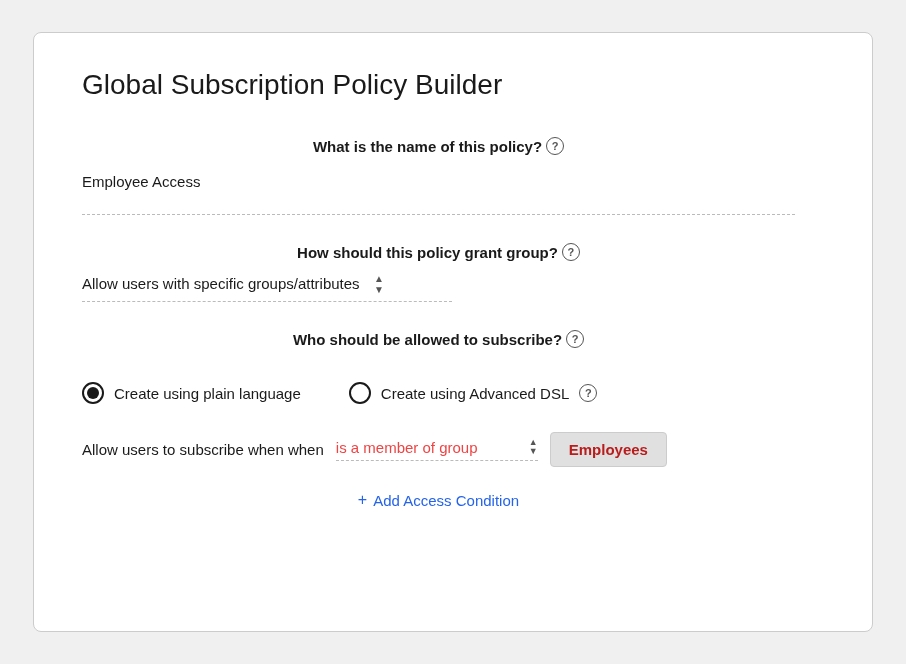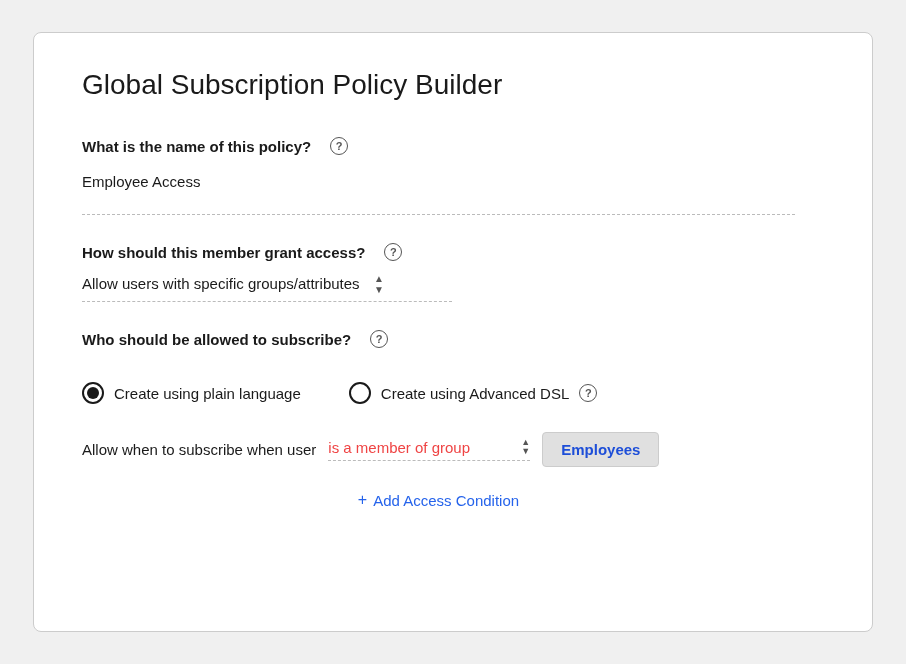--- a/index.html
+++ b/index.html
@@ -36,22 +36,23 @@
     .section {
       margin-bottom: 28px;
     }
 
     .section-label {
       font-size: 15px;
       font-weight: 700;
       color: #1a1a1a;
       display: flex;
       align-items: center;
-      gap: 19px;
+      gap: 4px;
       margin-bottom: 14px;
+      justify-content: center;
     }
 
     .help-icon {
       display: inline-flex;
       align-items: center;
       justify-content: center;
       width: 18px;
       height: 18px;
       border: 1.5px solid #555;
       border-radius: 50%;
@@ -209,21 +210,21 @@
       cursor: pointer;
     }
 
     .group-badge {
       background: #e0e0e0;
       border: 1px solid #ccc;
       border-radius: 4px;
       padding: 8px 18px;
       font-size: 15px;
       font-weight: 600;
-      color: #1d4ed8;
+      color: #b91c1c;
       cursor: pointer;
     }
 
     .add-condition-row {
       margin-top: 24px;
       display: flex;
       justify-content: center;
     }
 
     .add-condition-btn {
@@ -254,21 +255,21 @@
     <div class="section-label">
       <span>What is the name of this policy?</span>
       <span class="help-icon">?</span>
     </div>
     <input class="text-input" type="text" value="Employee Access" style="">
     <hr class="divider">
   </div>
 
   <div class="section">
     <div class="section-label">
-      <span>How should this member grant access?</span>
+      <span>How should this policy grant group?</span>
       <span class="help-icon">?</span>
     </div>
     <div class="select-wrapper">
       <select class="select-field">
         <option>Allow users with specific groups/attributes</option>
         <option>Allow all users</option>
         <option>Deny all users</option>
       </select>
       <span class="spinner-icon">▲<br>▼</span>
     </div>
@@ -290,21 +291,21 @@
       </label>
 
       <label class="radio-option">
         <div class="radio-outer"></div>
         <span class="radio-label">Create using Advanced DSL</span>
         <span class="help-icon">?</span>
       </label>
     </div>
 
     <div class="condition-row">
-      <span class="condition-text">Allow when to subscribe when user</span>
+      <span class="condition-text">Allow users to subscribe when when</span>
 
       <div class="condition-select-wrapper">
         <div class="condition-select-row">
           <select class="condition-select">
             <option>is a member of group</option>
             <option>is not a member of group</option>
             <option>has attribute</option>
           </select>
           <span class="spinner-arrows">▲<br>▼</span>
         </div>

